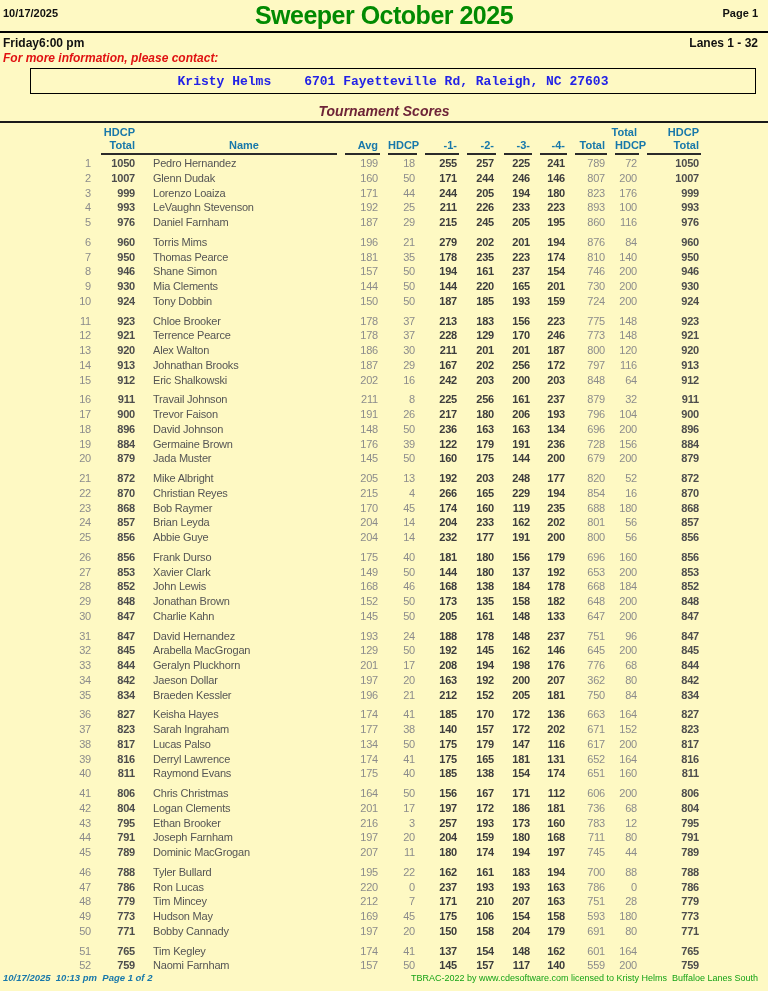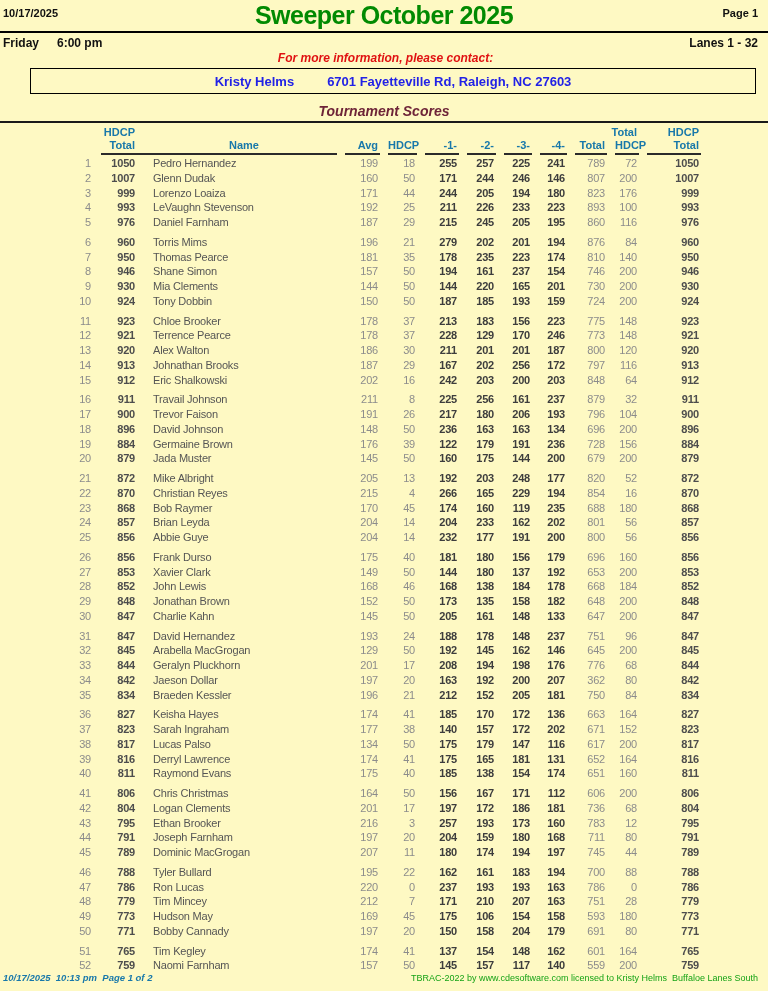--- a/index.html
+++ b/index.html
@@ -24,30 +24,29 @@
   
   .topbar{position:relative;height:31px;}
   .doc-date{position:absolute;left:3px;top:7px;font-size:11px;font-weight:700;color:#111;}
   .doc-title{
     text-align:center;font-size:25px;font-weight:700;color:var(--title-green);
     line-height:31px;letter-spacing:-0.5px;
   }
   .doc-page{position:absolute;right:10px;top:7px;font-size:11px;font-weight:700;color:#111;}
   .rule-thick{height:2px;background:#000;width:100%;}
   .row2{display:flex;justify-content:space-between;padding:3px 10px 0 3px;}
-  .daytime{display:flex;gap:18px;font-size:12px;font-weight:700;color:#111;}
+  .daytime{display:flex;font-size:12px;font-weight:700;color:#111;}
   .lanes{font-size:12px;font-weight:700;color:#111;}
   .contact-prompt{
     padding-left:3px;margin-top:1px;font-size:12px;font-weight:700;font-style:italic;
     color:var(--alert-red);
-    text-align:center;
   }
   .contact-box{
     margin:3px 12px 0 30px;width:726px;height:26px;border:1px solid #000;
-    display:flex;align-items:center;justify-content:center;gap:33px;
+    display:flex;align-items:center;justify-content:center;gap:33px;font-family:Liberation Mono, monospace;
   }
   .contact-name,.contact-address{font-size:13px;font-weight:700;color:var(--link-blue);}
   .section-title{
     margin-top:9px;text-align:center;font-size:14px;font-weight:700;font-style:italic;
     color:var(--section-maroon);
   }
   .section-rule{height:2px;background:#1a1a1a;width:100%;margin-top:2px;}
   
   .thead{
     display:grid;grid-template-columns:var(--cols);margin-left:30px;margin-top:3px;

